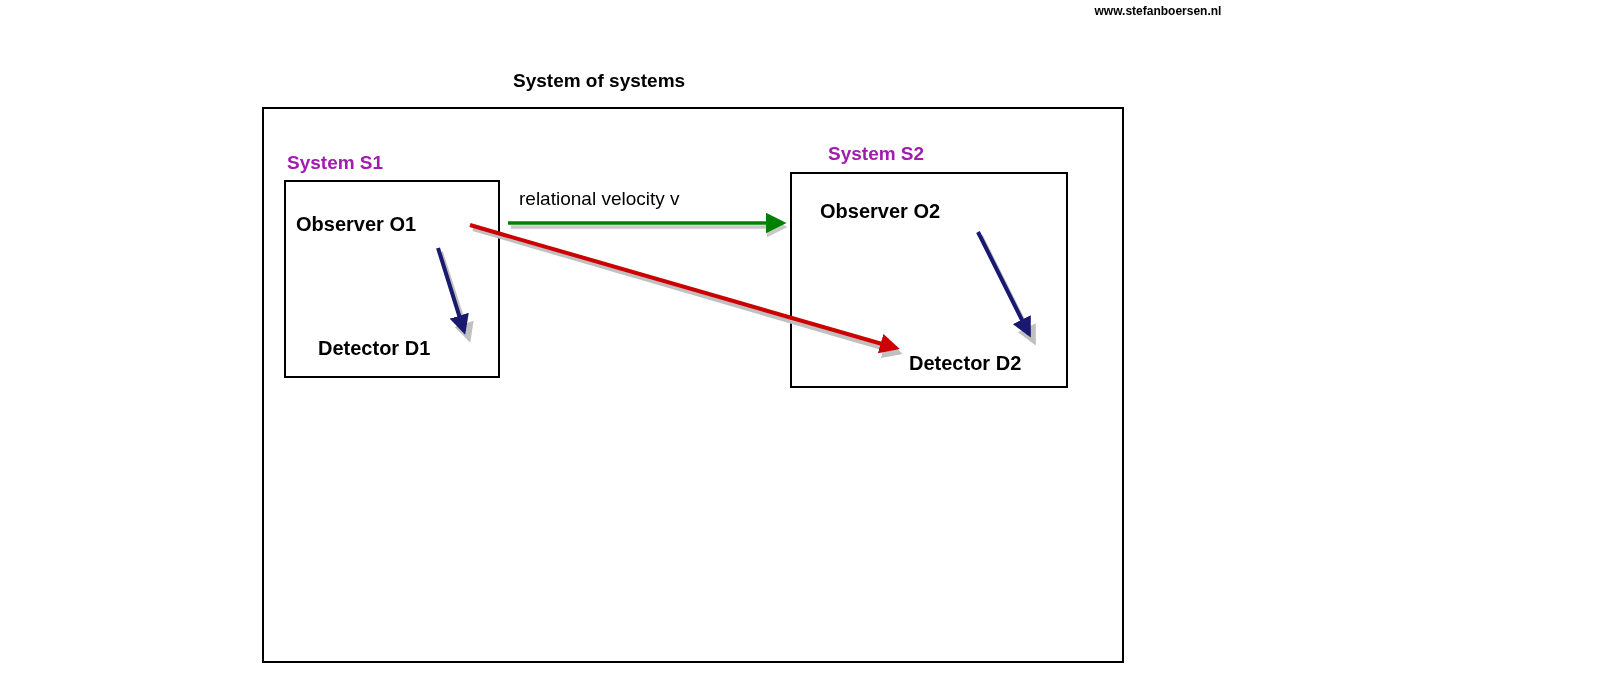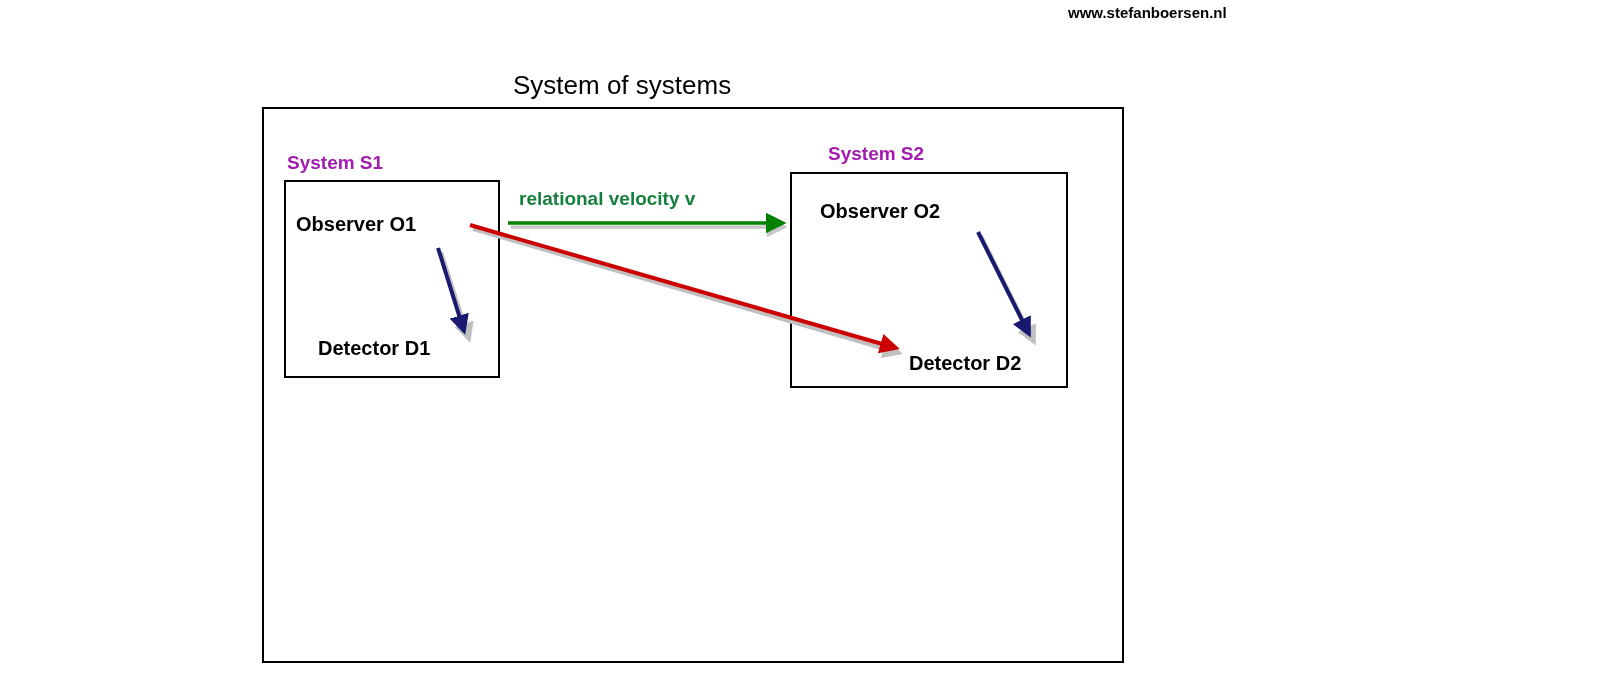--- a/index.html
+++ b/index.html
@@ -13,34 +13,34 @@
     position: relative;
     font-family: "Liberation Sans", sans-serif;
     overflow: hidden;
   }
 
   .watermark {
     position: absolute;
     left: 1068px;
     top: 4px;
     width: 180px;
-    text-align: left;
-    font-size: 15px;
+    text-align: center;
+    font-size: 12px;
     font-weight: bold;
     color: #000000;
     letter-spacing: 0px;
     white-space: nowrap;
   }
 
   .diagram-title {
     position: absolute;
     left: 513px;
     top: 70px;
-    font-size: 26px;
-    font-weight: normal;
+    font-size: 19px;
+    font-weight: bold;
     color: #000000;
     white-space: nowrap;
   }
 
   .outer-box {
     position: absolute;
     left: 262px;
     top: 107px;
     width: 862px;
     height: 556px;
@@ -76,22 +76,22 @@
     white-space: nowrap;
   }
   .node-label.o1 { left: 296px; top: 213px; }
   .node-label.d1 { left: 318px; top: 337px; }
   .node-label.o2 { left: 820px; top: 200px; }
   .node-label.d2 { left: 909px; top: 352px; }
 
   .edge-label {
     position: absolute;
     font-size: 19px;
-    font-weight: bold;
-    color: #15803d;
+    font-weight: normal;
+    color: #000000;
     white-space: nowrap;
   }
   .edge-label.velocity { left: 519px; top: 188px; }
 
   .arrow-layer {
     position: absolute;
     left: 0;
     top: 0;
     width: 1600px;
     height: 696px;

